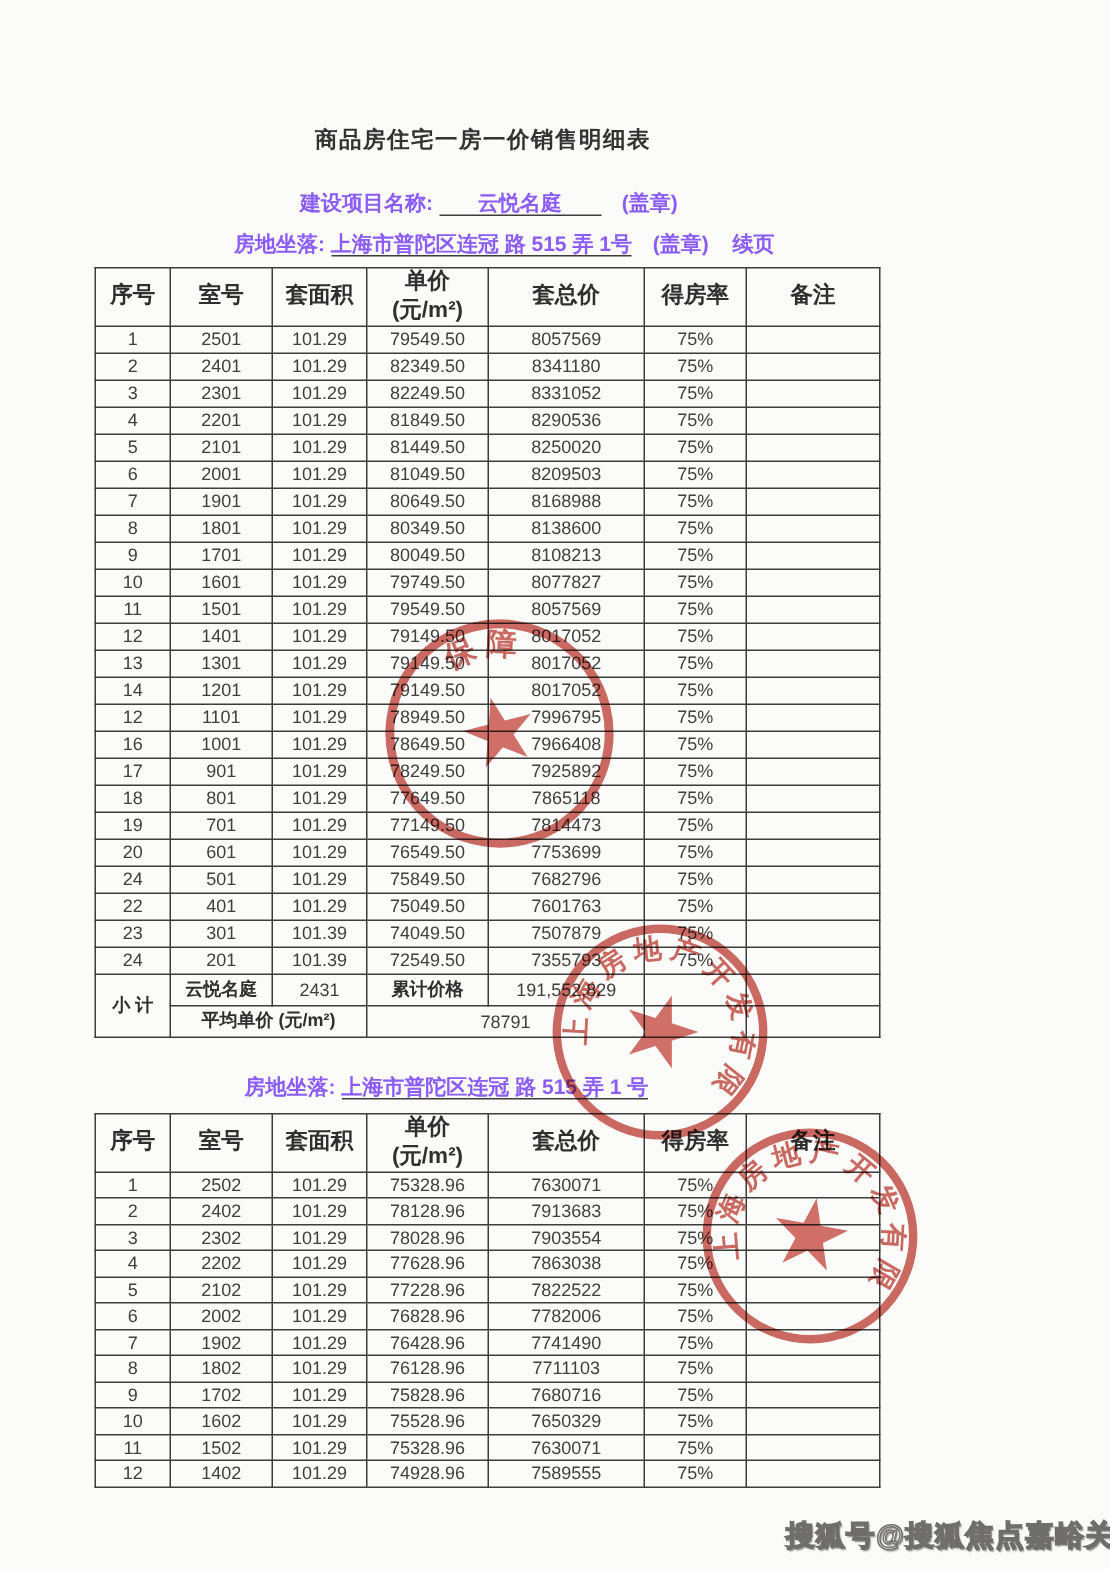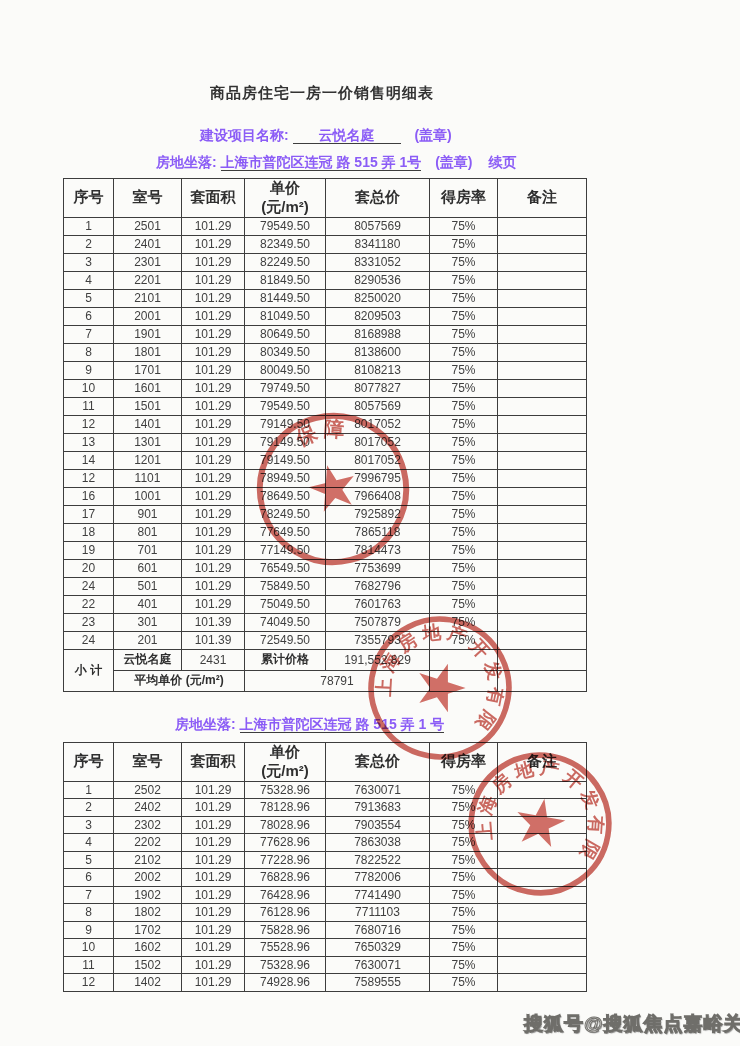--- a/index.html
+++ b/index.html
@@ -16,21 +16,21 @@
   .doc-title{
     position:absolute;left:210px;top:84px;
     font-size:15px;font-weight:bold;color:#333;letter-spacing:1px;
   }
   .line{
     position:absolute;font-size:14px;font-weight:bold;color:#8b5cf6;
     white-space:nowrap;
   }
   .project-line{left:200px;top:127px;}
   .loc1-line{left:156px;top:154px;}
-  .loc2-line{left:175px;top:716px;}
+  .loc2-line{left:163px;top:716px;}
   .u{
     border-bottom:1.5px solid #3d3d3d;
   }
   .u.pad{padding:0 26px;}
   .sealnote{margin-left:10px;}
   .contpage{margin-left:12px;}
 
   table.price{
     position:absolute;left:63px;width:523px;
     border-collapse:collapse;table-layout:fixed;

